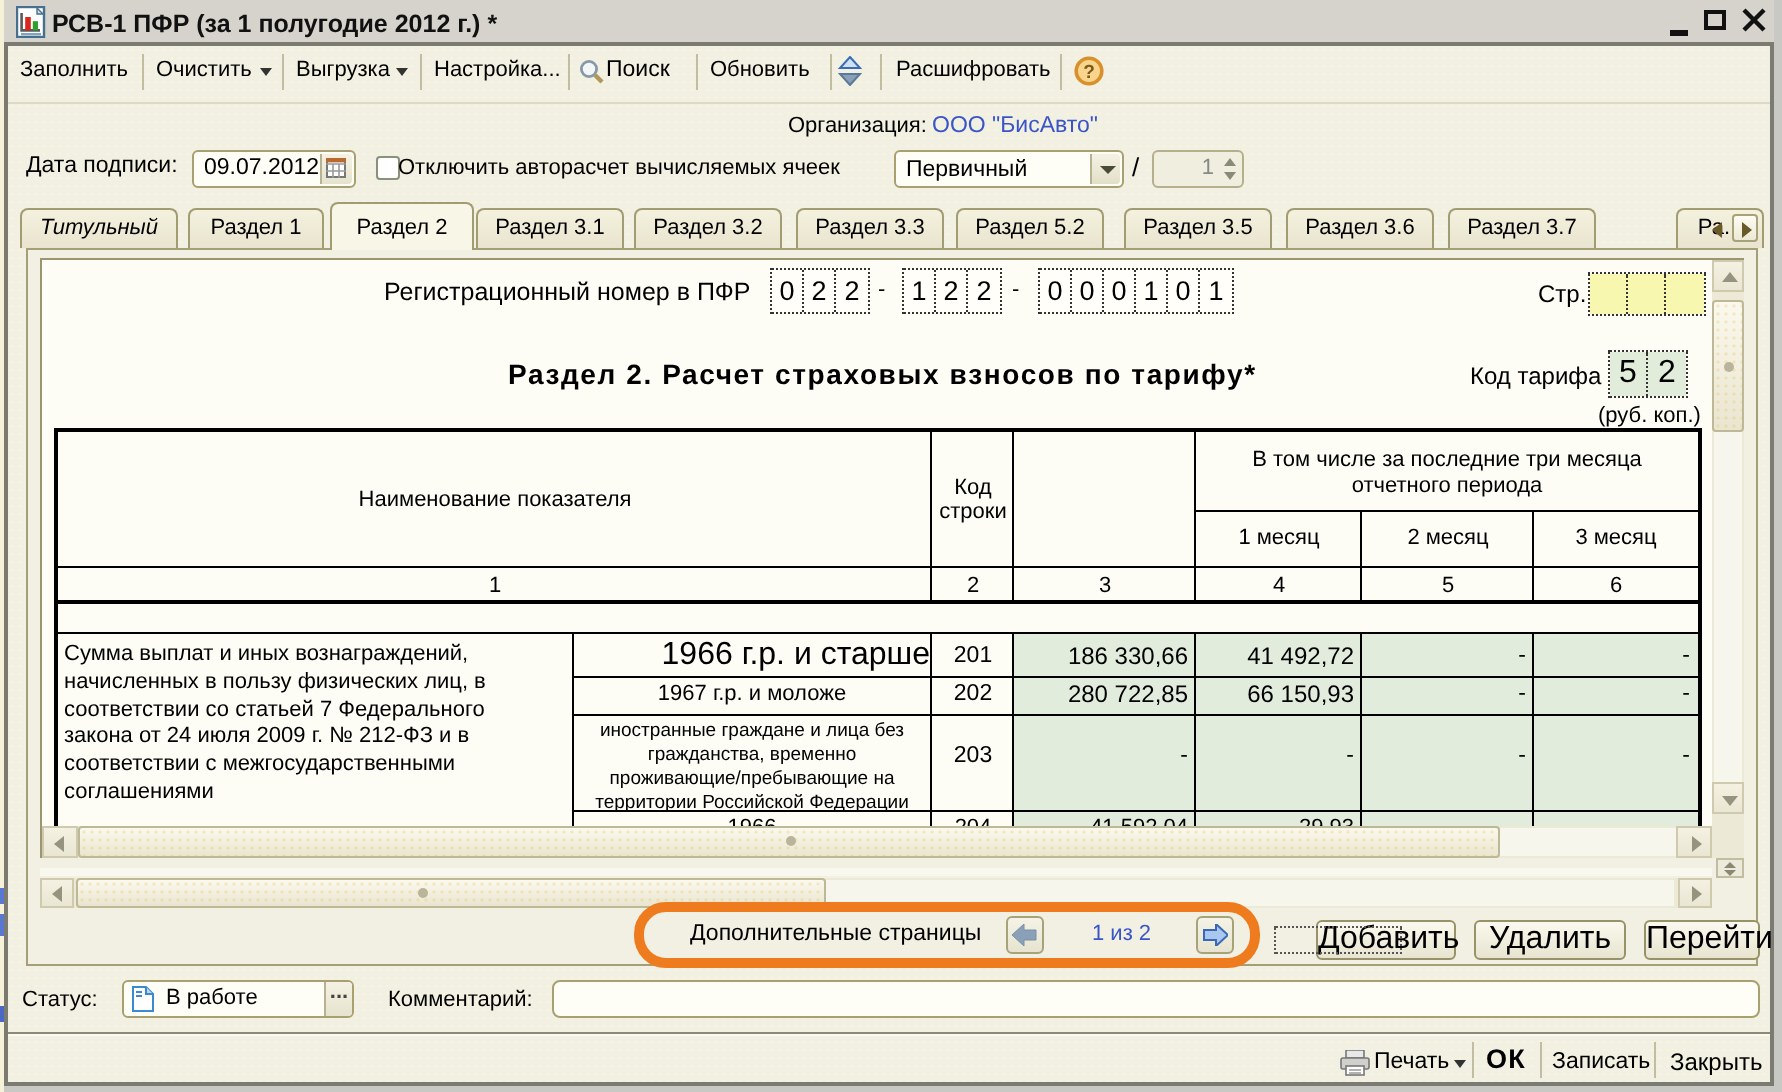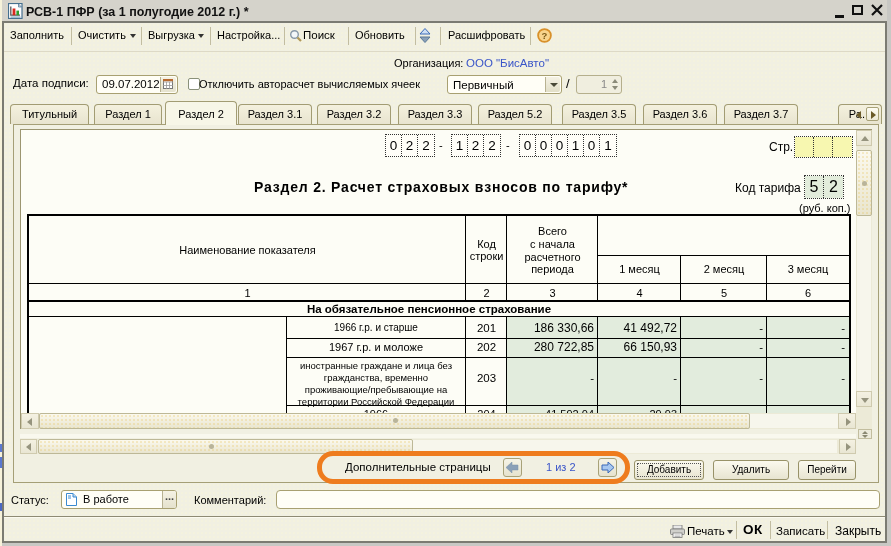--- a/index.html
+++ b/index.html
@@ -18,21 +18,21 @@
 .tab.act{top:101px;height:24px;background:#f7f6e7;z-index:5;line-height:25px;}
 #page{left:13px;top:124px;width:866px;height:359px;border:1px solid #a59f76;background:#f1f0e2;}
 #sheet{left:20px;top:129px;width:852px;height:300px;border:1px solid #9b9570;background:#fdfdf6;}
 #canvas{left:21px;top:130px;width:835px;height:283px;background:#fdfdf6;overflow:hidden;}
 .sb{background:#ecead7;}
 .sbbtn{background:linear-gradient(#f4f1e2,#e9e6d3);border:1px solid #cfcaae;}
 .arrow{width:0;height:0;position:absolute;}
 .cellgrp{position:absolute;border:1px dotted #333;display:flex;}
 .dcell{border-right:1px dotted #333;text-align:center;font-size:13.5px;line-height:21px;background:#fffef8;}
 .dcell:last-child{border-right:none;}
-.btn{background:linear-gradient(#fbf9ee,#e7e4d0);border:1px solid #989268;border-radius:3px;text-align:center;font-size:10px;}
+.btn{background:linear-gradient(#fbf9ee,#e7e4d0);border:1px solid #989268;border-radius:3px;text-align:center;font-size:16px;margin-left:24px;}
 .navbtn{width:19px;height:19px;background:linear-gradient(#f5f3e6,#e6e3cf);border:1px solid #a8a278;border-radius:3px;}
 .bsep{top:521px;width:1px;height:18px;background:#c2bda1;}
 .bbtxt{top:524px;height:14px;line-height:14px;font-size:11.5px;}
 
 .thumb{background-image:radial-gradient(rgba(230,195,90,0.3) 0.7px,rgba(230,195,90,0) 0.9px),linear-gradient(#fbf9ee,#e9e5cf);background-size:4px 4px,100% 100%;border:1px solid #bdb896;border-radius:2px;}
 .track{background:#f7f6ec;}
 </style></head>
 <body>
 <div class="abs" id="mdiL"></div>
 <div class="abs" style="left:0;top:444px;width:2px;height:8px;background:#5a78d0;"></div>
@@ -112,21 +112,21 @@
 </div>
 <div class="abs lbl" style="left:566px;top:77px;font-size:13px;">/</div>
 <div class="abs" style="left:576px;top:75px;width:46px;height:19px;background:#f0eedf;border:1px solid #b5af8c;border-radius:3px;">
   <div class="abs" style="right:14px;top:2px;color:#888;line-height:13px;">1</div>
   <div class="abs" style="right:0px;top:0px;width:11px;height:17px;">
     <div class="arrow" style="left:2px;top:3px;border-left:3.5px solid transparent;border-right:3.5px solid transparent;border-bottom:4px solid #8a8a78;"></div>
     <div class="arrow" style="left:2px;top:10px;border-left:3.5px solid transparent;border-right:3.5px solid transparent;border-top:4px solid #8a8a78;"></div>
   </div>
 </div>
 
-<div class="abs tab" style="left:10px;width:79px;">Титульный</div>
+<div class="abs tab" style="left:10px;width:79px;font-style:italic;">Титульный</div>
 <div class="abs tab" style="left:94px;width:68px;">Раздел 1</div>
 <div class="abs tab act" style="left:165px;width:72px;">Раздел 2</div>
 <div class="abs tab" style="left:238px;width:74px;">Раздел 3.1</div>
 <div class="abs tab" style="left:317px;width:74px;">Раздел 3.2</div>
 <div class="abs tab" style="left:398px;width:74px;">Раздел 3.3</div>
 <div class="abs tab" style="left:478px;width:74px;">Раздел 5.2</div>
 <div class="abs tab" style="left:562px;width:74px;">Раздел 3.5</div>
 <div class="abs tab" style="left:643px;width:74px;">Раздел 3.6</div>
 <div class="abs tab" style="left:724px;width:74px;">Раздел 3.7</div>
 <div class="abs tab" style="left:838px;width:44px;">Ра...</div>
@@ -134,20 +134,21 @@
  <div class="arrow" style="left:3px;top:3px;border-top:4px solid transparent;border-bottom:4px solid transparent;border-right:5px solid #6a5a28;"></div>
 </div>
 <div class="abs" style="left:866px;top:107px;width:13px;height:14px;background:linear-gradient(#fdfcf2,#ece9d6);border:1px solid #a8a278;border-radius:2px;">
  <div class="arrow" style="left:4px;top:3px;border-top:4px solid transparent;border-bottom:4px solid transparent;border-left:5px solid #6a5a28;"></div>
 </div>
 
 <div class="abs" id="page"></div>
 <div class="abs" id="sheet"></div>
 <div class="abs" id="canvas">
 
+  <div class="abs" style="left:171px;top:9px;height:13px;font-size:12.5px;">Регистрационный номер в ПФР</div>
   <div class="cellgrp" style="left:364px;top:4px;">
     <div class="dcell" style="width:16px;">0</div>
       <div class="dcell" style="width:16px;">2</div>
       <div class="dcell" style="width:16px;">2</div>
   </div>
   <div class="abs" style="left:418px;top:9px;">-</div>
   <div class="cellgrp" style="left:430px;top:4px;">
     <div class="dcell" style="width:16px;">1</div>
       <div class="dcell" style="width:16px;">2</div>
       <div class="dcell" style="width:16px;">2</div>
@@ -194,36 +195,36 @@
     <div class="abs" style="left:568px;top:39px;width:252px;height:1px;background:#000;"></div>
     <div class="abs" style="left:0;top:67px;width:820px;height:1px;background:#000;"></div>
     <div class="abs" style="left:0;top:84px;width:820px;height:1.5px;background:#000;"></div>
     <div class="abs" style="left:0;top:100px;width:820px;height:1px;background:#000;"></div>
     <div class="abs" style="left:257px;top:122px;width:563px;height:1px;background:#000;"></div>
     <div class="abs" style="left:257px;top:141px;width:563px;height:1px;background:#000;"></div>
     <div class="abs" style="left:257px;top:189px;width:563px;height:1px;background:#000;"></div>
 
     <div class="abs" style="left:0;top:28px;width:437px;text-align:center;">Наименование показателя</div>
     <div class="abs" style="left:437px;top:22px;width:41px;text-align:center;">Код<br>строки</div>
-    <div class="abs" style="left:478px;top:9px;width:91px;text-align:center;line-height:12.8px;">Всего<br>с начала<br>расчетного<br>периода</div>
+    <div class="abs" style="left:569px;top:8px;width:251px;text-align:center;line-height:12.8px;">В том числе за последние три месяца<br>отчетного периода</div>
     <div class="abs" style="left:569px;top:47px;width:83px;text-align:center;">1 месяц</div>
     <div class="abs" style="left:652px;top:47px;width:86px;text-align:center;">2 месяц</div>
     <div class="abs" style="left:738px;top:47px;width:82px;text-align:center;">3 месяц</div>
 
     <div class="abs" style="left:0;top:71px;width:437px;text-align:center;">1</div>
     <div class="abs" style="left:437px;top:71px;width:41px;text-align:center;">2</div>
     <div class="abs" style="left:478px;top:71px;width:91px;text-align:center;">3</div>
     <div class="abs" style="left:569px;top:71px;width:83px;text-align:center;">4</div>
     <div class="abs" style="left:652px;top:71px;width:86px;text-align:center;">5</div>
     <div class="abs" style="left:738px;top:71px;width:82px;text-align:center;">6</div>
 
-    <div class="abs" style="left:0;top:87px;width:800px;text-align:center;font-weight:bold;font-size:11.5px;">На обязательное пенсионное страхование</div>
-
-
-    <div class="abs" style="left:258px;top:106px;width:178px;text-align:center;font-size:10px;">1966 г.р. и старше</div>
+
+    <div class="abs" style="left:3px;top:105px;width:254px;line-height:13.75px;white-space:nowrap;">Сумма выплат и иных вознаграждений,<br>начисленных в пользу физических лиц, в<br>соответствии со статьей 7 Федерального<br>закона от 24 июля 2009 г. № 212-ФЗ и в<br>соответствии с межгосударственными<br>соглашениями</div>
+
+    <div class="abs" style="left:258px;top:106px;width:178px;text-align:right;font-size:16px;">1966 г.р. и старше</div>
     <div class="abs" style="left:437px;top:106px;width:41px;text-align:center;font-size:11.5px;">201</div>
     <div class="abs" style="left:478px;top:106px;width:87px;text-align:right;font-size:12px;">186 330,66</div>
     <div class="abs" style="left:569px;top:106px;width:79px;text-align:right;font-size:12px;">41 492,72</div>
     <div class="abs" style="left:652px;top:106px;width:82px;text-align:right;font-size:11.5px;">-</div>
     <div class="abs" style="left:738px;top:106px;width:78px;text-align:right;font-size:11.5px;">-</div>
 
     <div class="abs" style="left:258px;top:124.5px;width:178px;text-align:center;font-size:11px;">1967 г.р. и моложе</div>
     <div class="abs" style="left:437px;top:124.5px;width:41px;text-align:center;font-size:11.5px;">202</div>
     <div class="abs" style="left:478px;top:124.5px;width:87px;text-align:right;font-size:12px;">280 722,85</div>
     <div class="abs" style="left:569px;top:124.5px;width:79px;text-align:right;font-size:12px;">66 150,93</div>

